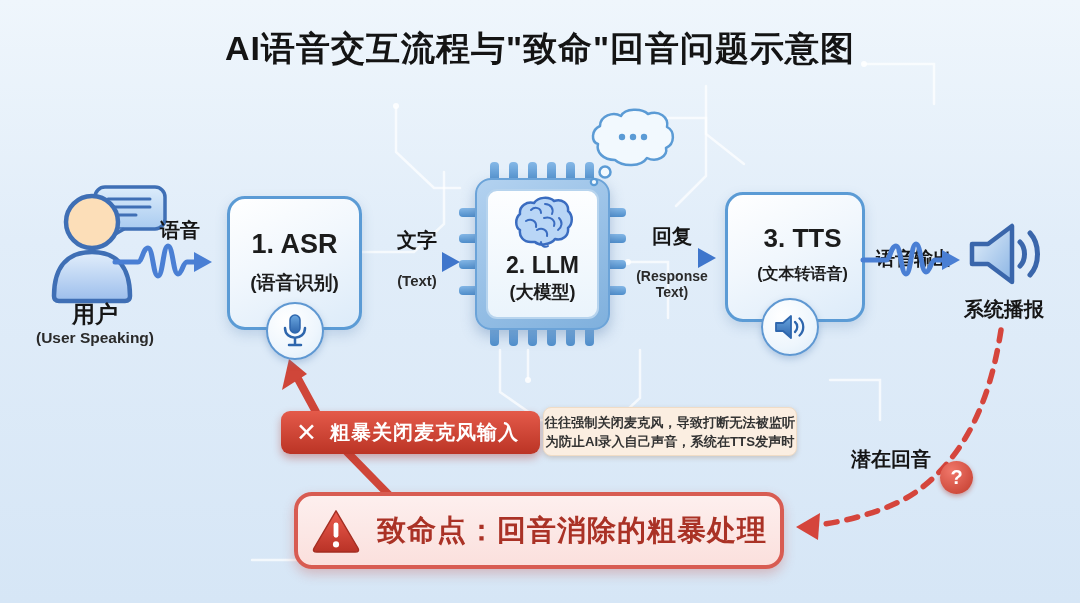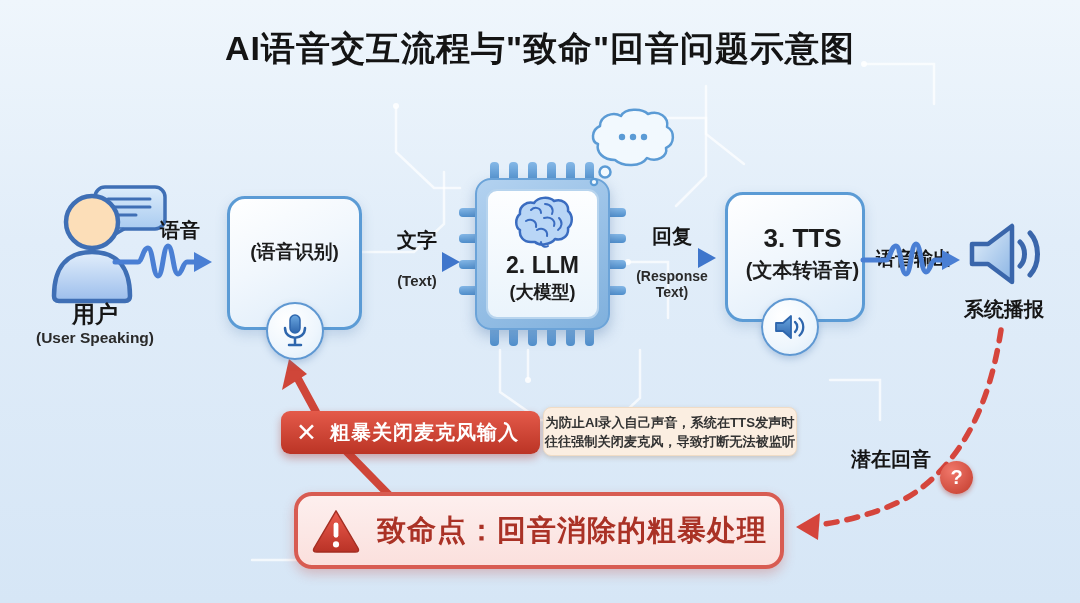--- a/index.html
+++ b/index.html
@@ -181,20 +181,21 @@
   <div class="abs lbl layer-nodes" style="left:20px;top:299px;width:150px;font-size:23px;">用户</div>
   <div class="abs sub layer-nodes" style="left:10px;top:329px;width:170px;font-size:15.5px;">(User Speaking)</div>
 
   <div class="abs lbl layer-nodes" style="left:142px;top:217px;width:76px;font-size:20px;">语音</div>
   <svg class="abs layer-nodes" style="left:112px;top:240px;" width="104" height="44" viewBox="0 0 104 44">
     <path d="M3 22 L26 22 C30 22 31 8 36 8 C41 8 41 36 46 36 C51 36 51 6 56 6 C61 6 61 34 66 34 C70 34 71 22 75 22 L82 22" stroke="#4a7fd4" stroke-width="5" fill="none" stroke-linecap="round"></path>
     <polygon points="82,12 82,32 100,22" fill="#4a7fd4"></polygon>
   </svg>
 
   <div class="abs node-box" style="left:227px;top:196px;width:135px;height:134px;padding-top:30px;">
+    <div class="node-title" style="font-size:27px;">1. ASR</div>
     <div class="node-sub" style="font-size:19px;margin-top:10px;">(语音识别)</div>
   </div>
   <div class="abs icon-circle" style="left:266px;top:302px;width:58px;height:58px;">
     <svg width="32" height="36" viewBox="0 0 32 36">
       <defs>
           <linearGradient id="micg" x1="0" y1="0" x2="0" y2="1">
         <stop offset="0" stop-color="#6ba7e0"></stop>
             <stop offset="1" stop-color="#2e66ad"></stop>
       </linearGradient>
         </defs>
@@ -275,21 +276,21 @@
   <div class="abs lbl layer-nodes" style="left:634px;top:223px;width:76px;font-size:20px;">回复</div>
   <svg class="abs layer-nodes" style="left:630px;top:246px;" width="88" height="24" viewBox="0 0 88 24">
     <path d="M3 12 L68 12" stroke="url(#arg)" stroke-width="7" stroke-linecap="round"></path>
     <polygon points="68,2 68,22 86,12" fill="#3f76cc"></polygon>
   </svg>
   <div class="abs sub layer-nodes" style="left:624px;top:268px;width:96px;font-size:14px;">(Response</div>
   <div class="abs sub layer-nodes" style="left:624px;top:284px;width:96px;font-size:14px;">Text)</div>
 
   <div class="abs node-box" style="left:725px;top:192px;width:140px;height:130px;padding-top:28px;padding-left:15px;">
     <div class="node-title" style="font-size:26px;">3. TTS</div>
-    <div class="node-sub" style="font-size:20px;margin-top:3px;">(文本转语音)</div>
+    <div class="node-sub" style="font-size:16px;margin-top:10px;">(文本转语音)</div>
   </div>
   <div class="abs icon-circle" style="left:761px;top:298px;width:58px;height:58px;">
     <svg width="32" height="28" viewBox="0 0 32 28">
       <path d="M2 10 H9 L17 3 V25 L9 18 H2 Z" fill="url(#micg)" stroke="#2e66ad" stroke-width="1.8" stroke-linejoin="round"></path>
       <path d="M21 9 C24 11.5 24 16.5 21 19" stroke="#2e66ad" stroke-width="2.3" fill="none" stroke-linecap="round"></path>
       <path d="M25.5 5.5 C30.5 10 30.5 18 25.5 22.5" stroke="#2e66ad" stroke-width="2.3" fill="none" stroke-linecap="round"></path>
     </svg>
   </div>
 
   <div class="abs lbl layer-nodes" style="left:868px;top:218px;width:92px;font-size:19px;margin-top:28px;">语音输出</div>
@@ -310,22 +311,22 @@
     <path d="M66 19 C76 30 76 50 66 61" stroke="#3a66ab" stroke-width="5" fill="none" stroke-linecap="round"></path>
   </svg>
   <div class="abs lbl layer-nodes" style="left:956px;top:296px;width:96px;font-size:20px;">系统播报</div>
 
   <div class="abs mute-box layer-callout">
     <span class="mute-x">✕</span>
     <span class="mute-label">粗暴关闭麦克风输入</span>
   </div>
 
   <div class="abs note-box layer-callout">
+    <div class="note-line">往往强制关闭麦克风，导致打断无法被监听</div>
     <div class="note-line">为防止AI录入自己声音，系统在TTS发声时</div>
-    <div class="note-line">往往强制关闭麦克风，导致打断无法被监听</div>
   </div>
 
   <div class="abs fatal-box layer-callout">
     <svg width="50" height="46" viewBox="0 0 52 48">
       <defs>
           <linearGradient id="warng" x1="0" y1="0" x2="0" y2="1">
         <stop offset="0" stop-color="#ec5c4e"></stop>
             <stop offset="1" stop-color="#b93226"></stop>
       </linearGradient>
         </defs>

